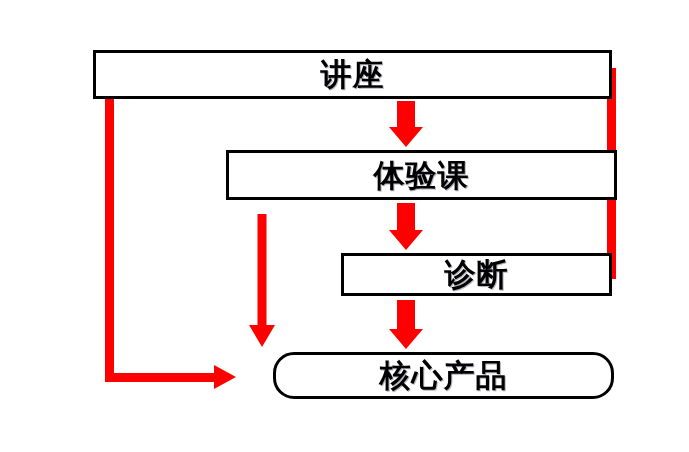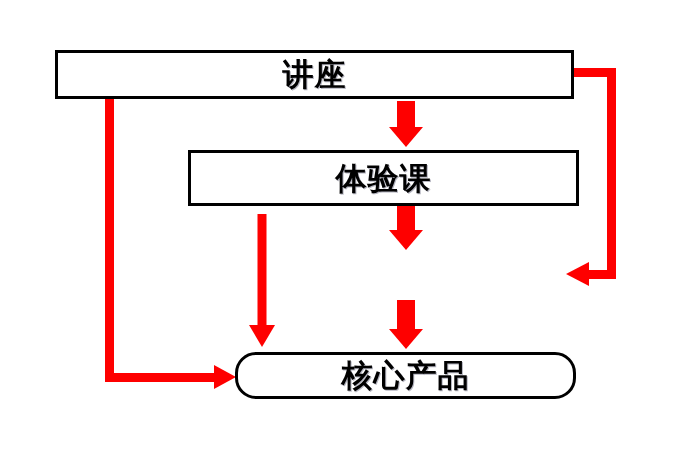--- a/index.html
+++ b/index.html
@@ -17,33 +17,34 @@
   }
   .node {
     position: absolute;
     box-sizing: border-box;
     background: #ffffff;
     border: 3px solid #000000;
     display: flex;
     align-items: center;
     justify-content: center;
     z-index: 3;
+    margin-left: 38px;
   }
   .node-label {
     font-size: 31px;
     font-weight: bold;
     color: #000000;
     letter-spacing: 1px;
     line-height: 1;
     text-shadow: 1px 1px 0 rgba(120,120,140,0.55);
     white-space: nowrap;
     user-select: none;
   }
   #node-lecture   { left: 55px;  top: 50px;  width: 519px; height: 49px; }
-  #node-trial     { left: 188px; top: 150px; width: 391px; height: 56px; }
+  #node-trial     { left: 188px; top: 150px; width: 391px; height: 50px; }
   #node-diagnosis { left: 303px; top: 253px; width: 271px; height: 43px; }
   #node-core      { left: 235px; top: 352px; width: 341px; height: 47px; border-radius: 21px; }
 
   
   .block-arrow-down {
     position: absolute;
     z-index: 2;
   }
   .block-arrow-down .shaft {
     position: absolute;
@@ -143,20 +144,23 @@
 <div id="canvas">
 
   <div class="node" id="node-lecture">
     <span class="node-label">讲座</span>
   </div>
 
   <div class="node" id="node-trial">
     <span class="node-label">体验课</span>
   </div>
 
+  <div class="node" id="node-diagnosis">
+    <span class="node-label">诊断</span>
+  </div>
 
   <div class="node" id="node-core">
     <span class="node-label">核心产品</span>
   </div>
 
   <div class="block-arrow-down" id="arrow-lecture-trial">
     <div class="shaft"></div>
     <div class="head"></div>
   </div>
 

